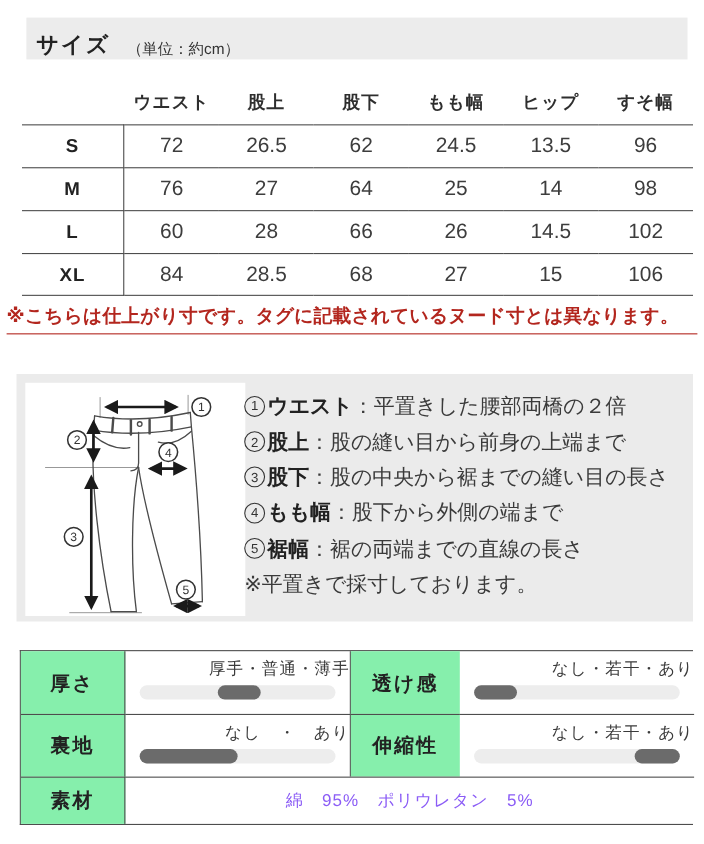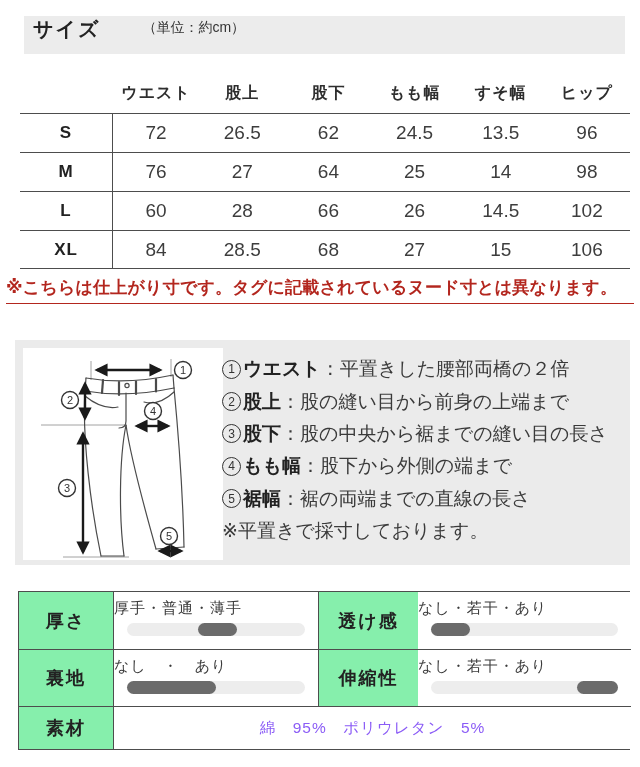--- a/index.html
+++ b/index.html
@@ -6,24 +6,24 @@
   html,body { background:#fff; }
   .page {
     position:relative; width:640px; height:767px; background:#ffffff;
     font-family:"Liberation Sans","DejaVu Sans",sans-serif; color:#333;
     overflow:hidden;
   }
 
   
   .title-bar {
     position:absolute; left:24px; top:16px; width:601px; height:38px;
-    background:#ececec; display:flex; align-items:flex-start; padding-left:9px;gap:38px;
+    background:#ececec; display:flex; align-items:flex-end; padding-left:9px;
   }
   .title-bar .ttl { font-size:20px; font-weight:bold; letter-spacing:2px; color:#222; }
-  .title-bar .unit { font-size:14px; color:#333; margin-left:4px; padding-top:3px; }
+  .title-bar .unit { font-size:14px; color:#333; margin-left:15px; padding-top:3px; }
 
   
   .size-table {
     position:absolute; left:20px; top:74px; width:610px;
     display:grid; grid-template-columns:93px repeat(6,1fr);
     grid-auto-rows:39px;
   }
   .st-cell { display:flex; align-items:center; justify-content:center; }
   .st-head { height:38px; font-size:16px; font-weight:bold; color:#2e2e2e; letter-spacing:1px; }
   .st-size { font-size:17px; font-weight:bold; color:#222; letter-spacing:1px;
@@ -68,21 +68,21 @@
     grid-template-rows:57px 57px 43px;
     border-top:1px solid #4d4d4d; border-bottom:1px solid #4d4d4d; border-left:1px solid #4d4d4d;
   }
   .sp-label {
     background:#86efac; display:flex; align-items:center; justify-content:center;
     font-size:18px; font-weight:bold; letter-spacing:2px; color:#222;
   }
   .v-r { border-right:1px solid #4d4d4d; }
   .h-t { border-top:1px solid #4d4d4d; }
   .sp-value { padding-top:7px; }
-  .sp-opts { text-align:left; font-size:15px; color:#3a3a3a; letter-spacing:1px; }
+  .sp-opts { text-align:right; font-size:15px; color:#3a3a3a; letter-spacing:1px; }
   .sp-track {
     position:relative; height:13px; background:#ededed; border-radius:7px;
     margin:5px 13px 0 13px;
   }
   .sp-thumb {
     position:absolute; top:0; height:13px; background:#6b6b6b; border-radius:7px;
   }
   .sp-material {
     grid-column:2 / 5; display:flex; align-items:center; justify-content:center;
     font-size:15.5px; color:#8b5cf6; letter-spacing:1px;
@@ -97,22 +97,22 @@
     <span class="ttl">サイズ</span>
     <span class="unit">（単位：約cm）</span>
   </div>
 
   <div class="size-table">
     <div class="st-cell st-head"></div>
     <div class="st-cell st-head">ウエスト</div>
     <div class="st-cell st-head">股上</div>
     <div class="st-cell st-head">股下</div>
     <div class="st-cell st-head">もも幅</div>
+    <div class="st-cell st-head">ヒップ</div>
     <div class="st-cell st-head">すそ幅</div>
-    <div class="st-cell st-head">ヒップ</div>
 
     <div class="st-cell st-size r-top">S</div>
     <div class="st-cell st-val r-top">72</div>
     <div class="st-cell st-val r-top">26.5</div>
     <div class="st-cell st-val r-top">62</div>
     <div class="st-cell st-val r-top">24.5</div>
     <div class="st-cell st-val r-top">13.5</div>
     <div class="st-cell st-val r-top">96</div>
 
     <div class="st-cell st-size r-top">M</div>

